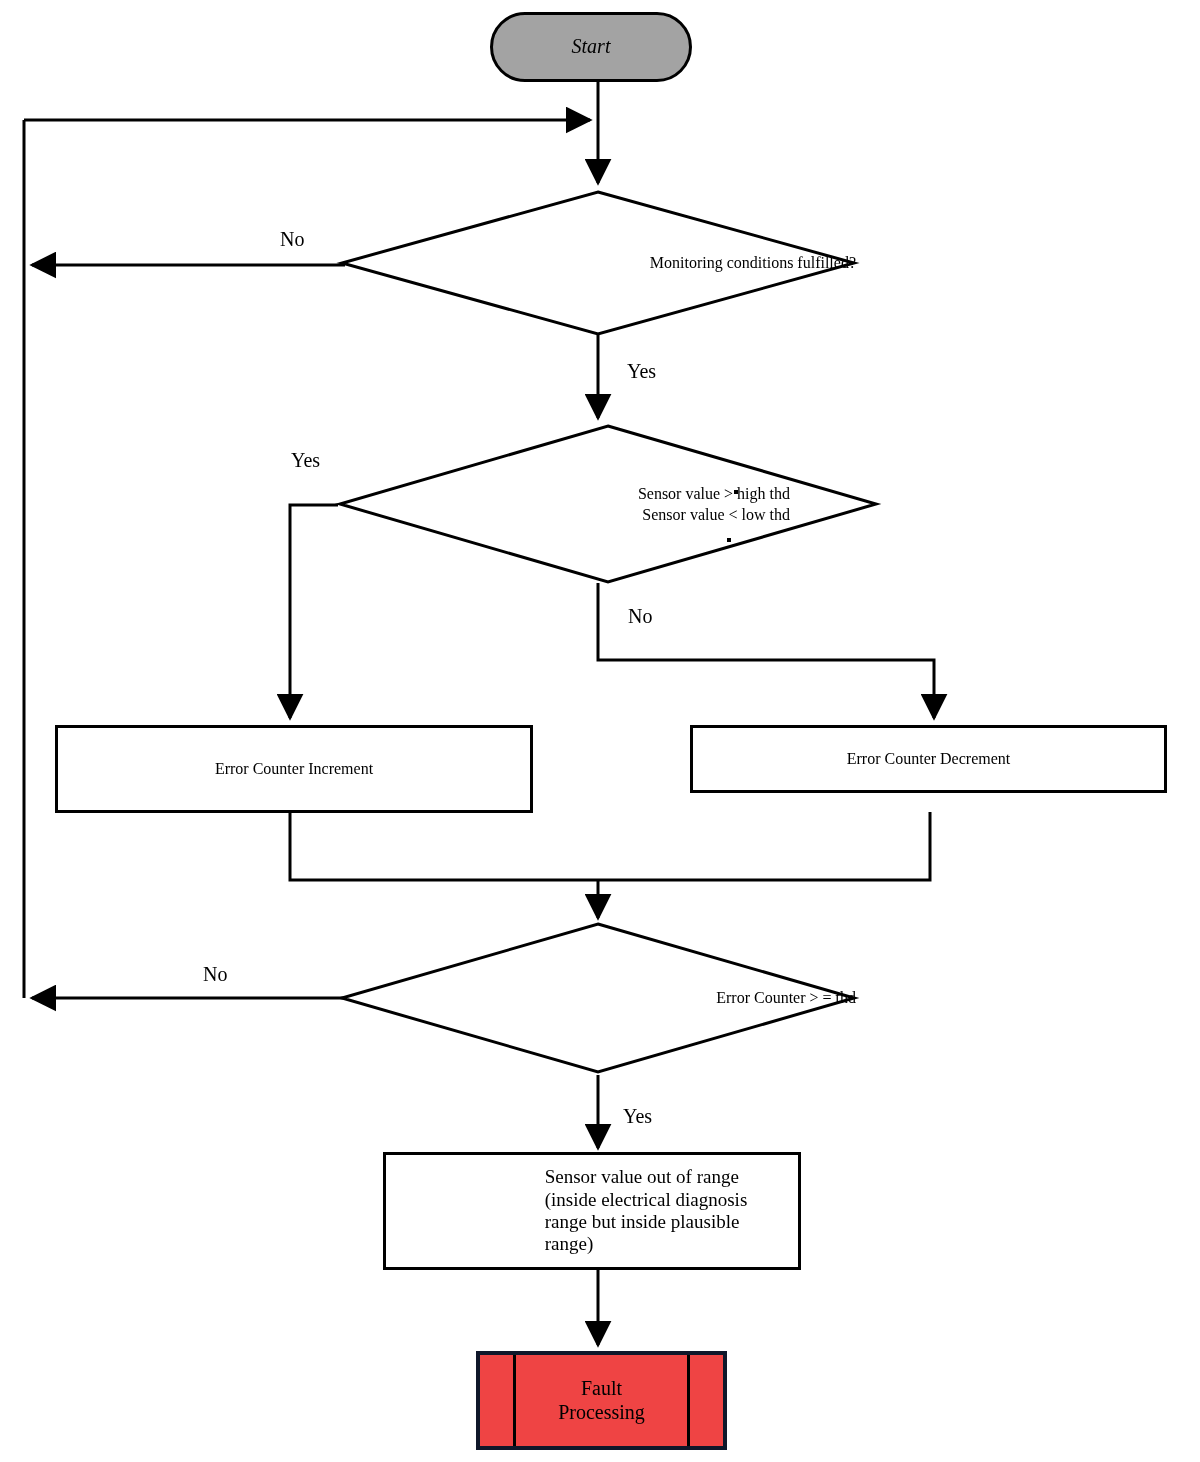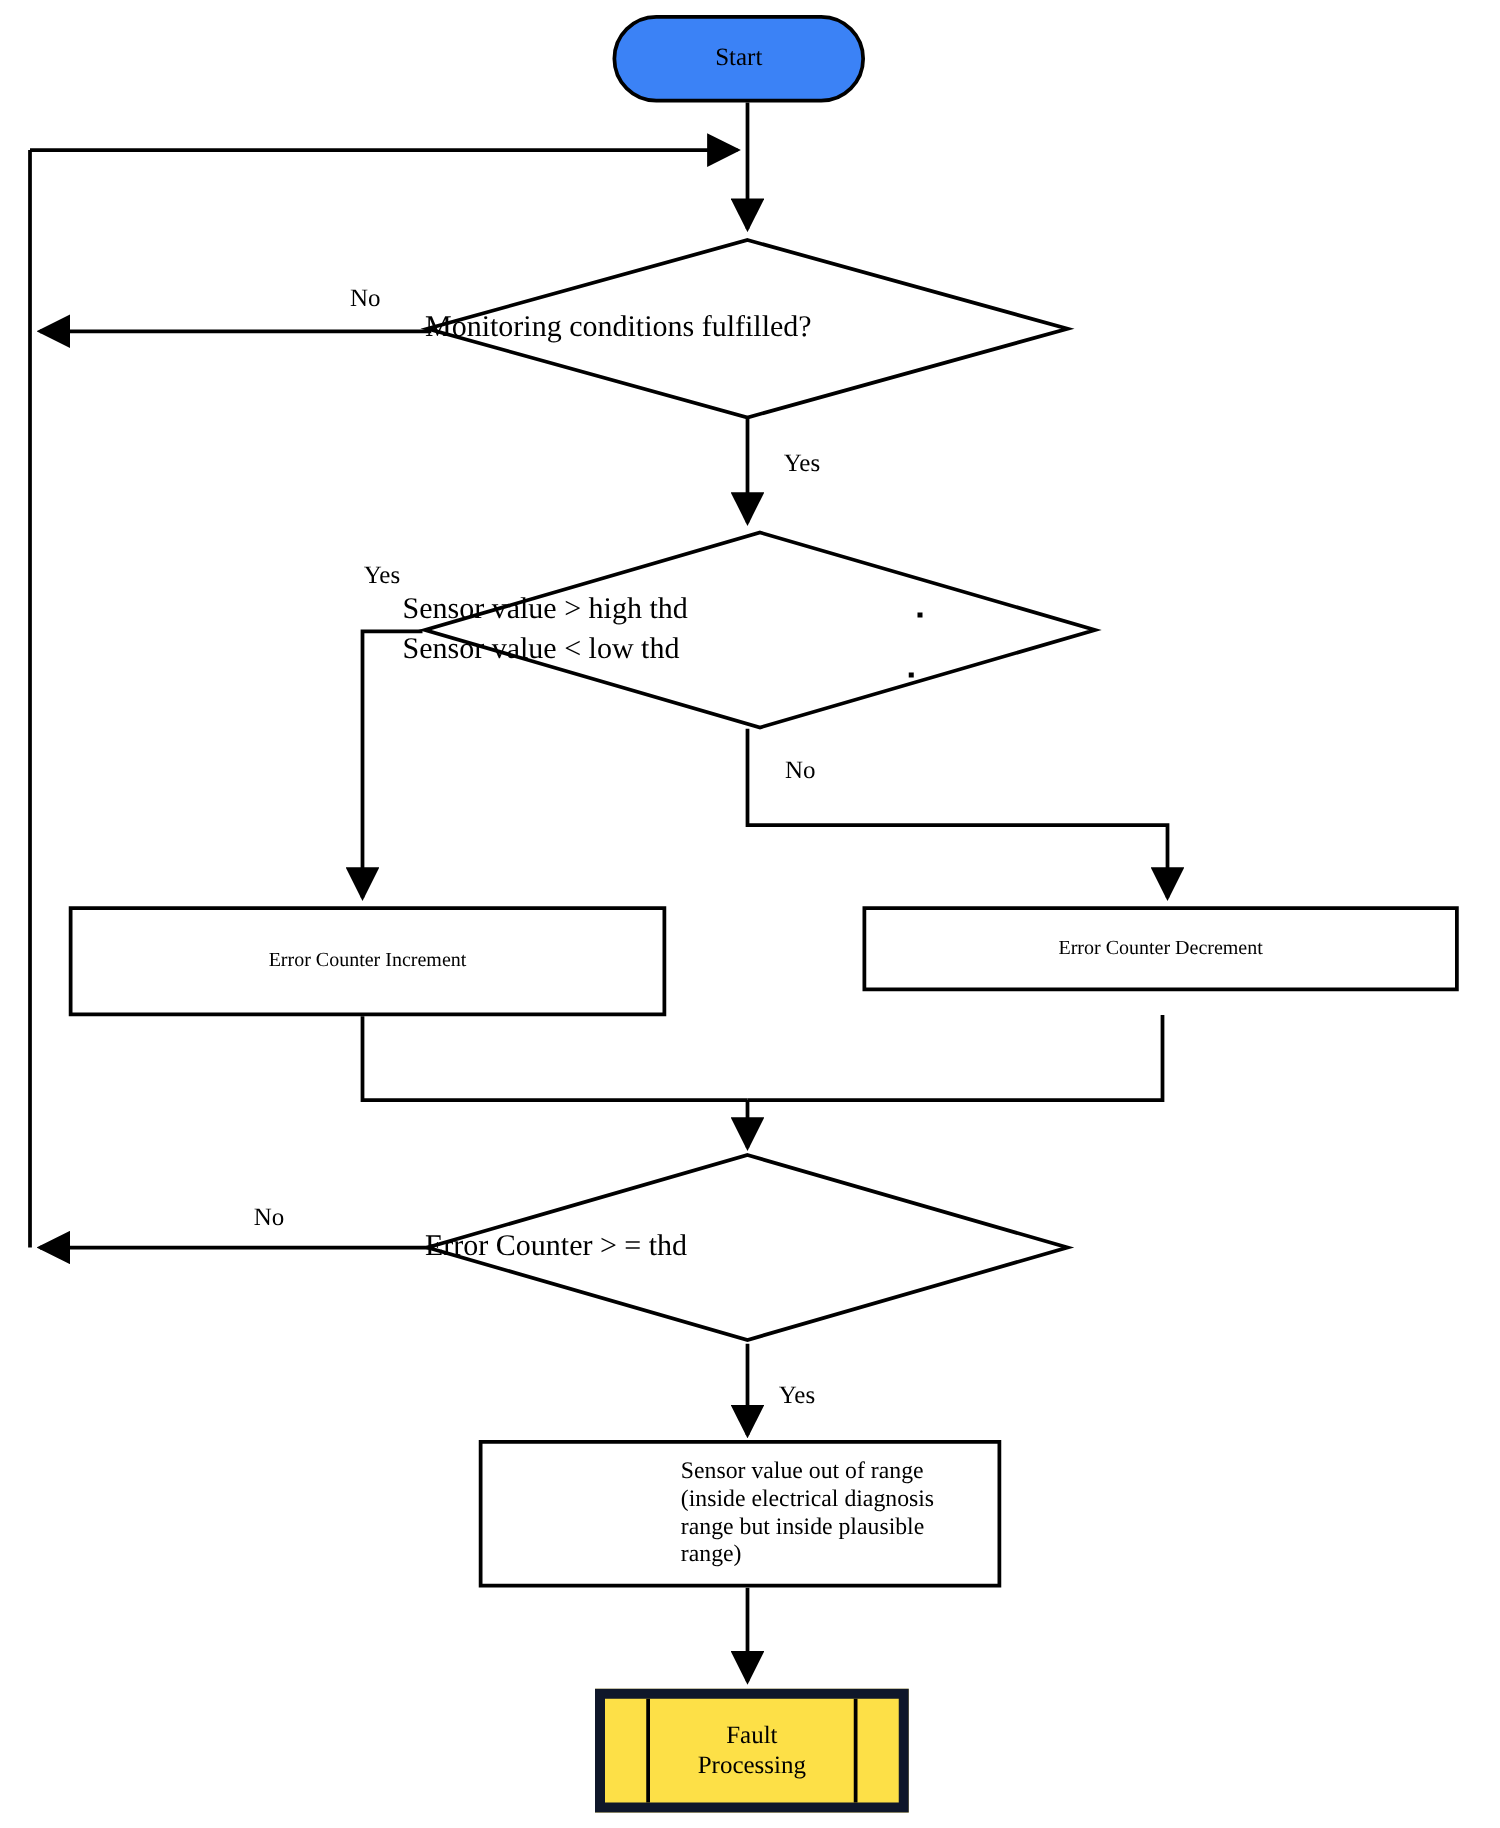--- a/index.html
+++ b/index.html
@@ -32,35 +32,36 @@
     display: flex;
     align-items: center;
     justify-content: center;
     text-align: center;
     line-height: 1.18;
     z-index: 3;
   }
   .terminator {
     border: 3px solid #000;
     border-radius: 40px;
-    background: #3b82f6;
+    background: #a3a3a3;
     font-size: 20px;
+    font-style: italic;
   }
   .process {
     border: 3px solid #000;
     background: #fff;
     font-size: 16px;
   }
   .process-left {
     text-align: left;
     justify-content: center;
   }
   .predefined {
-    border: 8px solid #0f172a;
-    background: #fde047;
+    border: 4px solid #0f172a;
+    background: #ef4444;
     font-size: 20px;
   }
   .predefined .bar {
     position: absolute;
     top: 0;
     bottom: 0;
     width: 3px;
     background: #000;
   }
   .predefined .bar.l { left: 33px; }
@@ -74,22 +75,22 @@
     left: 0;
     top: 0;
     overflow: visible;
   }
   .decision-label {
     position: absolute;
     left: 0;
     right: 0;
     top: 50%;
     transform: translateY(-50%);
-    text-align: left;
-    font-size: 24px;
+    text-align: right;
+    font-size: 16px;
     line-height: 1.32;
     z-index: 3;
     pointer-events: none;
   }
   .edge-label {
     position: absolute;
     font-size: 20px;
     z-index: 4;
     white-space: nowrap;
     background: #fff;

